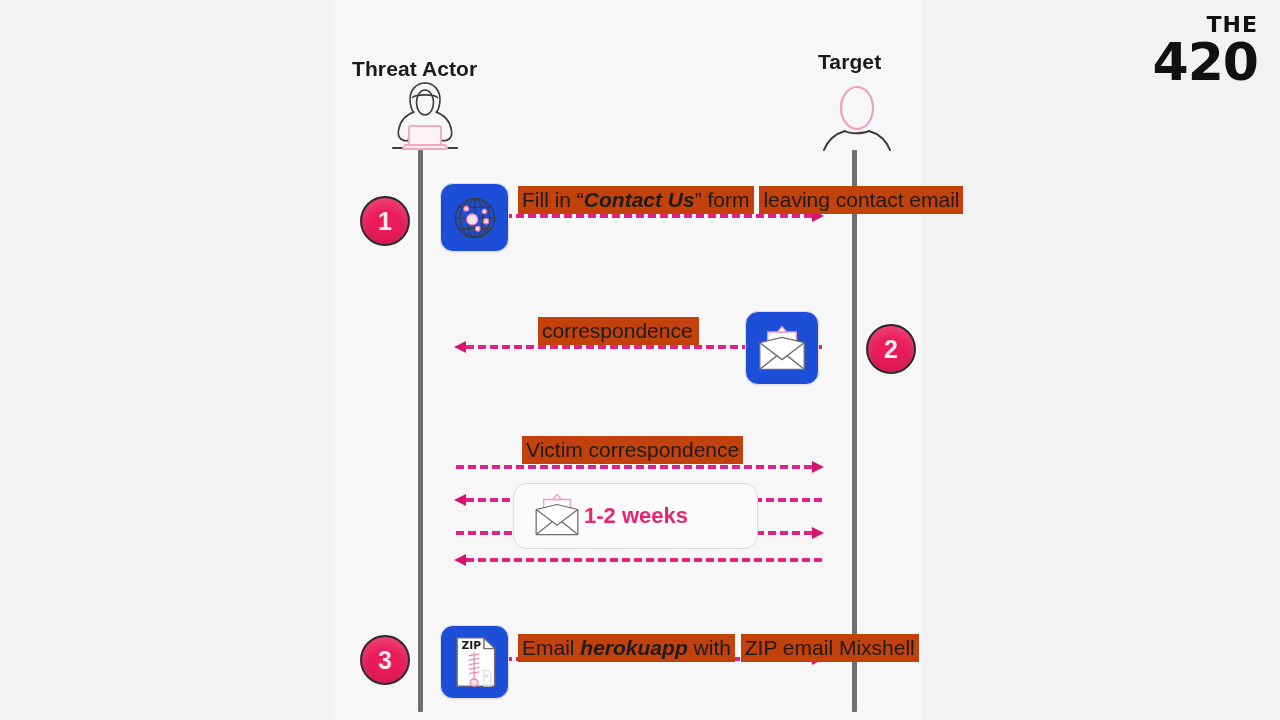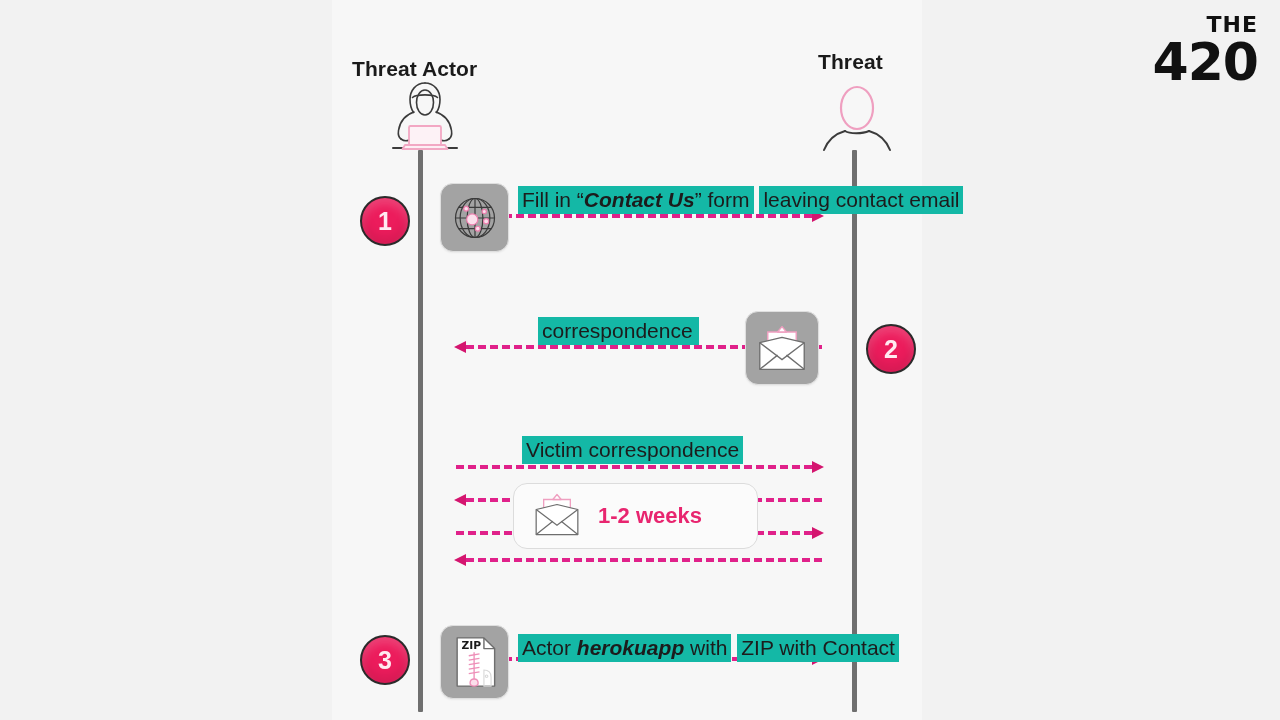--- a/index.html
+++ b/index.html
@@ -42,21 +42,21 @@
     box-shadow:inset 0 -6px 12px rgba(0,0,0,.10), inset 0 6px 10px rgba(255,255,255,.18);
     display:flex;align-items:center;justify-content:center;
     color:#ffeaf1;font-size:25px;font-weight:bold;line-height:1;
   }
   #badge-1{left:360px;top:196px;}
   #badge-2{left:866px;top:324px;}
   #badge-3{left:360px;top:635px;}
 
   
   .icon-tile{
-    position:absolute;background:#a3a3a3;border:1px solid #dfdfdf;border-radius:13px;
+    position:absolute;background:#1d4ed8;border:1px solid #dfdfdf;border-radius:13px;
     box-shadow:0 1px 2px rgba(0,0,0,.06);
     display:flex;align-items:center;justify-content:center;
   }
   #tile-globe{left:440px;top:183px;width:67px;height:67px;}
   #tile-envelope-2{left:745px;top:311px;width:72px;height:72px;}
   #tile-zip{left:440px;top:625px;width:67px;height:72px;}
 
   
   .arrow{position:absolute;height:12px;}
   .arrow .shaft{
@@ -73,32 +73,32 @@
   #arrow-2{left:456px;top:341px;width:366px;}
   #arrow-3{left:456px;top:461px;width:366px;}
   #arrow-4{left:456px;top:494px;width:366px;}
   #arrow-5{left:456px;top:527px;width:366px;}
   #arrow-6{left:456px;top:554px;width:366px;}
   #arrow-7{left:456px;top:653px;width:366px;}
 
   
   .msg{position:absolute;font-size:21px;color:#1c1c1c;line-height:28px;white-space:nowrap;}
   .msg .em{font-weight:bold;font-style:italic;}
-  .msg-line{background:#14b8a6;display:inline-block;padding:0 4px;}
+  .msg-line{background:#c2410c;display:inline-block;padding:0 4px;}
 
   #msg-1{left:518px;top:186px;}
   #msg-2{left:538px;top:317px;text-align:right;}
   #msg-3{left:522px;top:436px;}
   #msg-4{left:518px;top:634px;}
 
   
   #chip-duration{
     position:absolute;left:513px;top:483px;width:245px;height:66px;
     background:#fbfbfb;border:1px solid #dcdcdc;border-radius:14px;
-    display:flex;align-items:center;gap:16px;padding-left:18px;box-sizing:border-box;
+    display:flex;align-items:center;gap:2px;padding-left:18px;box-sizing:border-box;
   }
   #chip-duration .chip-text{font-size:22px;font-weight:bold;color:#e8256f;white-space:nowrap;}
 
   
   #logo{position:absolute;right:22px;top:14px;text-align:right;color:#111;}
   #logo .logo-the{
     font-size:22px;font-weight:bold;letter-spacing:1px;line-height:1;
     font-family:"DejaVu Sans",sans-serif;
   }
   #logo .logo-420{
@@ -107,21 +107,21 @@
   }
 </style>
 </head>
 <body>
 
 <div id="stage">
 
   <div class="panel"></div>
 
   <div class="col-title" id="title-actor">Threat Actor</div>
-  <div class="col-title" id="title-target">Threat</div>
+  <div class="col-title" id="title-target">Target</div>
 
   <div class="actor-art" id="actor-threat">
     <svg viewBox="0 0 84 82" width="84" height="82">
       <g fill="none" stroke="#3b3b3b" stroke-width="1.6" stroke-linejoin="round" stroke-linecap="round">
         <path d="M42 5c-9 0-15 7.5-15 16.5 0 6 1.5 10 3.5 13"></path>
         <path d="M42 5c9 0 15 7.5 15 16.5 0 6-1.5 10-3.5 13"></path>
         <ellipse cx="42" cy="24.5" rx="8.5" ry="12.5"></ellipse>
         <path d="M29.5 19.5c4-3.5 21-3.5 25 0"></path>
         <path d="M31 34c-9 3-14 9-15.5 18.5-.6 4 .4 7 2.5 8.5"></path>
         <path d="M53 34c9 3 14 9 15.5 18.5.6 4-.4 7-2.5 8.5"></path>
@@ -240,22 +240,22 @@
 
   <div class="msg" id="msg-2">
     <div class="msg-line" style="display:block;text-align:center;padding-right:6px;">correspondence</div>
   </div>
 
   <div class="msg" id="msg-3">
     <div class="msg-line">Victim correspondence</div>
   </div>
 
   <div class="msg" id="msg-4">
-    <div class="msg-line"><span>Actor </span><span class="em">herokuapp</span><span> with</span></div>
-    <div class="msg-line">ZIP with Contact</div>
+    <div class="msg-line"><span>Email </span><span class="em">herokuapp</span><span> with</span></div>
+    <div class="msg-line">ZIP email Mixshell</div>
   </div>
 
   <div id="chip-duration">
     <span>
       <svg viewBox="0 0 60 54" width="50" height="45">
         <path d="M14 9h32v26H14z" fill="#fff" stroke="#ef9fc0" stroke-width="1.6"></path>
         <path d="M30 3l5 6h-10z" fill="#fff" stroke="#ef9fc0" stroke-width="1.6" stroke-linejoin="round"></path>
         <path d="M5 21l25-6 25 6v30H5z" fill="#fff" stroke="#6e6e6e" stroke-width="1.5" stroke-linejoin="round"></path>
         <path d="M5 21l25 19 25-19" fill="none" stroke="#6e6e6e" stroke-width="1.5"></path>
         <path d="M5 51l20-16M55 51L35 35" fill="none" stroke="#6e6e6e" stroke-width="1.5"></path>

